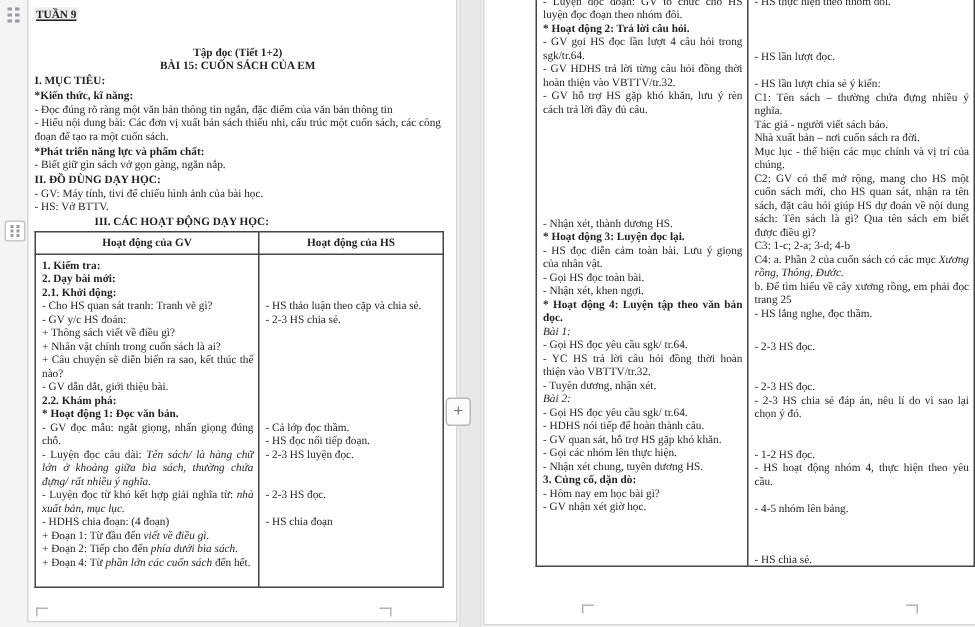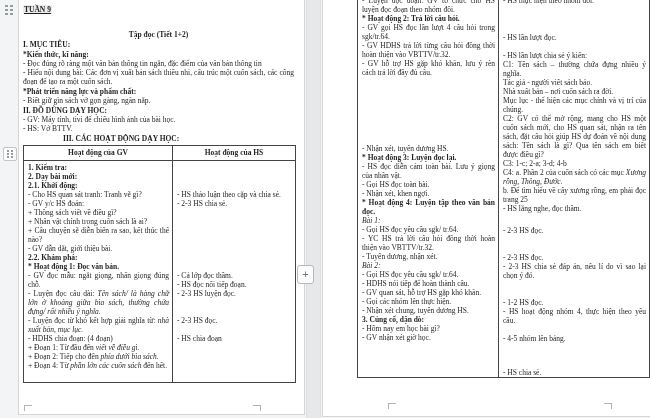--- a/index.html
+++ b/index.html
@@ -61,20 +61,21 @@
   </div>
   <div class="caret"></div>
   <div class="divider"></div>
   <div class="plus-btn">+</div>
 
   <div class="page page-left">
     <div class="lp-content">
       <p><span class="week">TUẦN 9</span></p>
       <div>
           <p class="center" style="margin-top: 16px;"><span style="font-weight: bold;">Tập đọc (Tiết 1+2)</span></p>
+          <p class="center"><span style="font-weight: bold;">BÀI 15: CUỐN SÁCH CỦA EM</span></p>
           <p style="margin-top: 1px;"><span style="font-weight: bold;">I. MỤC TIÊU:</span></p>
           <p style="margin-top: 1px;"><span style="font-weight: bold;">*Kiến thức, kĩ năng:</span></p>
           <p><span>- Đọc đúng rõ ràng một văn bản thông tin ngắn, đặc điểm của văn bản thông tin</span></p>
           <p><span>- Hiểu nội dung bài: Các đơn vị xuất bản sách thiếu nhi, cấu trúc một cuốn sách, các công đoạn để tạo ra một cuốn sách.</span></p>
           <p style="margin-top: 1px;"><span style="font-weight: bold;">*Phát triển năng lực và phẩm chất:</span></p>
           <p><span>- Biết giữ gìn sách vở gọn gàng, ngăn nắp.</span></p>
           <p style="margin-top: 1px;"><span style="font-weight: bold;">II. ĐỒ DÙNG DẠY HỌC:</span></p>
           <p><span>- GV: Máy tính, tivi để chiếu hình ảnh của bài học.</span></p>
           <p><span>- HS: Vở BTTV.</span></p>
           <p style="margin-top: 1px; padding-left: 40px;"><span style="font-weight: bold;">III. CÁC HOẠT ĐỘNG DẠY HỌC:</span></p>
@@ -129,21 +130,21 @@
     <table class="rp-table">
       <tbody>
           <tr>
         <td class="c1">
           <div class="cell">
                 <p><span>- Luyện đọc đoạn: GV tổ chức cho HS luyện đọc đoạn theo nhóm đôi.</span></p>
                 <p><span style="font-weight: bold;">* Hoạt động 2: Trả lời câu hỏi.</span></p>
                 <p><span>- GV gọi HS đọc lần lượt 4 câu hỏi trong sgk/tr.64.</span></p>
                 <p><span>- GV HDHS trả lời từng câu hỏi đồng thời hoàn thiện vào VBTTV/tr.32.</span></p>
                 <p><span>- GV hỗ trợ HS gặp khó khăn, lưu ý rèn cách trả lời đầy đủ câu.</span></p>
-                <p style="margin-top: 67px;"><span>- Nhận xét, tuyên dương HS.</span></p>
+                <p style="margin-top: 67px;"><span>- Nhận xét, thành dương HS.</span></p>
                 <p><span style="font-weight: bold;">* Hoạt động 3: Luyện đọc lại.</span></p>
                 <p><span>- HS đọc diễn cảm toàn bài. Lưu ý giọng của nhân vật.</span></p>
                 <p><span>- Gọi HS đọc toàn bài.</span></p>
                 <p><span>- Nhận xét, khen ngợi.</span></p>
                 <p><span style="font-weight: bold;">* Hoạt động 4: Luyện tập theo văn bản đọc.</span></p>
                 <p><span style="font-style: italic;">Bài 1:</span></p>
                 <p><span>- Gọi HS đọc yêu cầu sgk/ tr.64.</span></p>
                 <p><span>- YC HS trả lời câu hỏi đồng thời hoàn thiện vào VBTTV/tr.32.</span></p>
                 <p><span>- Tuyên dương, nhận xét.</span></p>
                 <p><span style="font-style: italic;">Bài 2:</span></p>

